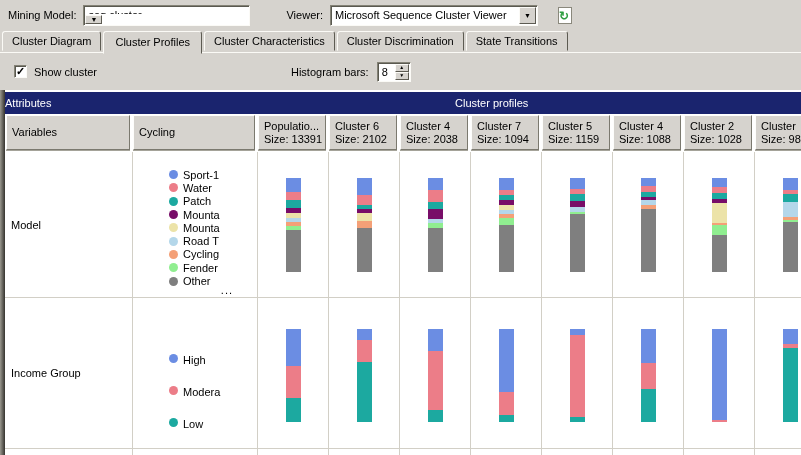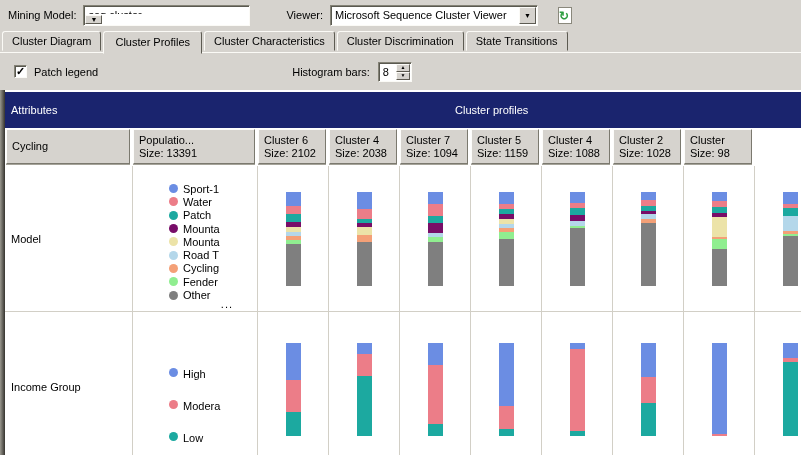--- a/index.html
+++ b/index.html
@@ -57,22 +57,22 @@
   .spin-btns div {
     flex:1; background:#d6d3ce; font-size:5px; line-height:1; text-align:center;
     display:flex; align-items:center; justify-content:center;
     border:1px solid; border-color:#fbfaf6 #5d5b52 #5d5b52 #fbfaf6;
   }
   
   .table-wrap { display:flex; height:365px; }
   .dark-edge { width:5px; background:linear-gradient(to right,#9a988f,#35332e); }
   .grid { width:796px; background:#fff; padding-top:2px; overflow:hidden; }
   .grid-title {
-    height:36px; background:#1a246e; color:#fff; position:relative;
-    display:flex; align-items:center; padding-left:6px;
+    height:22px; background:#1a246e; color:#fff; position:relative;
+    display:flex; align-items:center; 
   }
   .grid-title .profiles { position:absolute; left:450px; }
   .hrow, .brow { display:grid; grid-template-columns:128px 125px repeat(8,71px); }
   .hrow { height:38px; background:#fff; }
   .hcell {
     margin:1px 3px 2px 0; background:#d6d3ce; padding-left:5px; line-height:13px;
     display:flex; flex-direction:column; justify-content:center;
     border:1px solid; border-color:#fdfdfb #7b796f #7b796f #fdfdfb;
     box-shadow:0 1px 0 #a5a399;
     overflow:hidden; white-space:nowrap;
@@ -121,40 +121,43 @@
 <div class="tabbar">
     <div class="tab">Cluster Diagram</div>
     <div class="tab active">Cluster Profiles</div>
     <div class="tab">Cluster Characteristics</div>
     <div class="tab">Cluster Discrimination</div>
     <div class="tab">State Transitions</div>
   </div>
 
 <div class="controls">
   <div class="checkbox">✓</div>
-  <span class="cb-label">Patch legend</span>
+  <span class="cb-label">Show cluster</span>
   <span class="hist-label">Histogram bars:</span>
   <div class="spinner">
     <div class="num">8</div>
     <div class="spin-btns">
       <div>▲</div>
       <div>▼</div>
     </div>
   </div>
 </div>
 
 <div class="table-wrap">
   <div class="dark-edge"></div>
   <div class="grid">
     <div class="grid-title">
       <span>Attributes</span>
       <span class="profiles">Cluster profiles</span>
     </div>
     <div class="hrow">
         <div class="hcell">
+          <div class="t">Variables</div>
+        </div>
+        <div class="hcell">
           <div class="t">Cycling</div>
         </div>
         <div class="hcell">
           <div class="t">Populatio...</div>
           <div class="s">Size: 13391</div>
         </div>
         <div class="hcell">
           <div class="t">Cluster 6</div>
           <div class="s">Size: 2102</div>
         </div>

